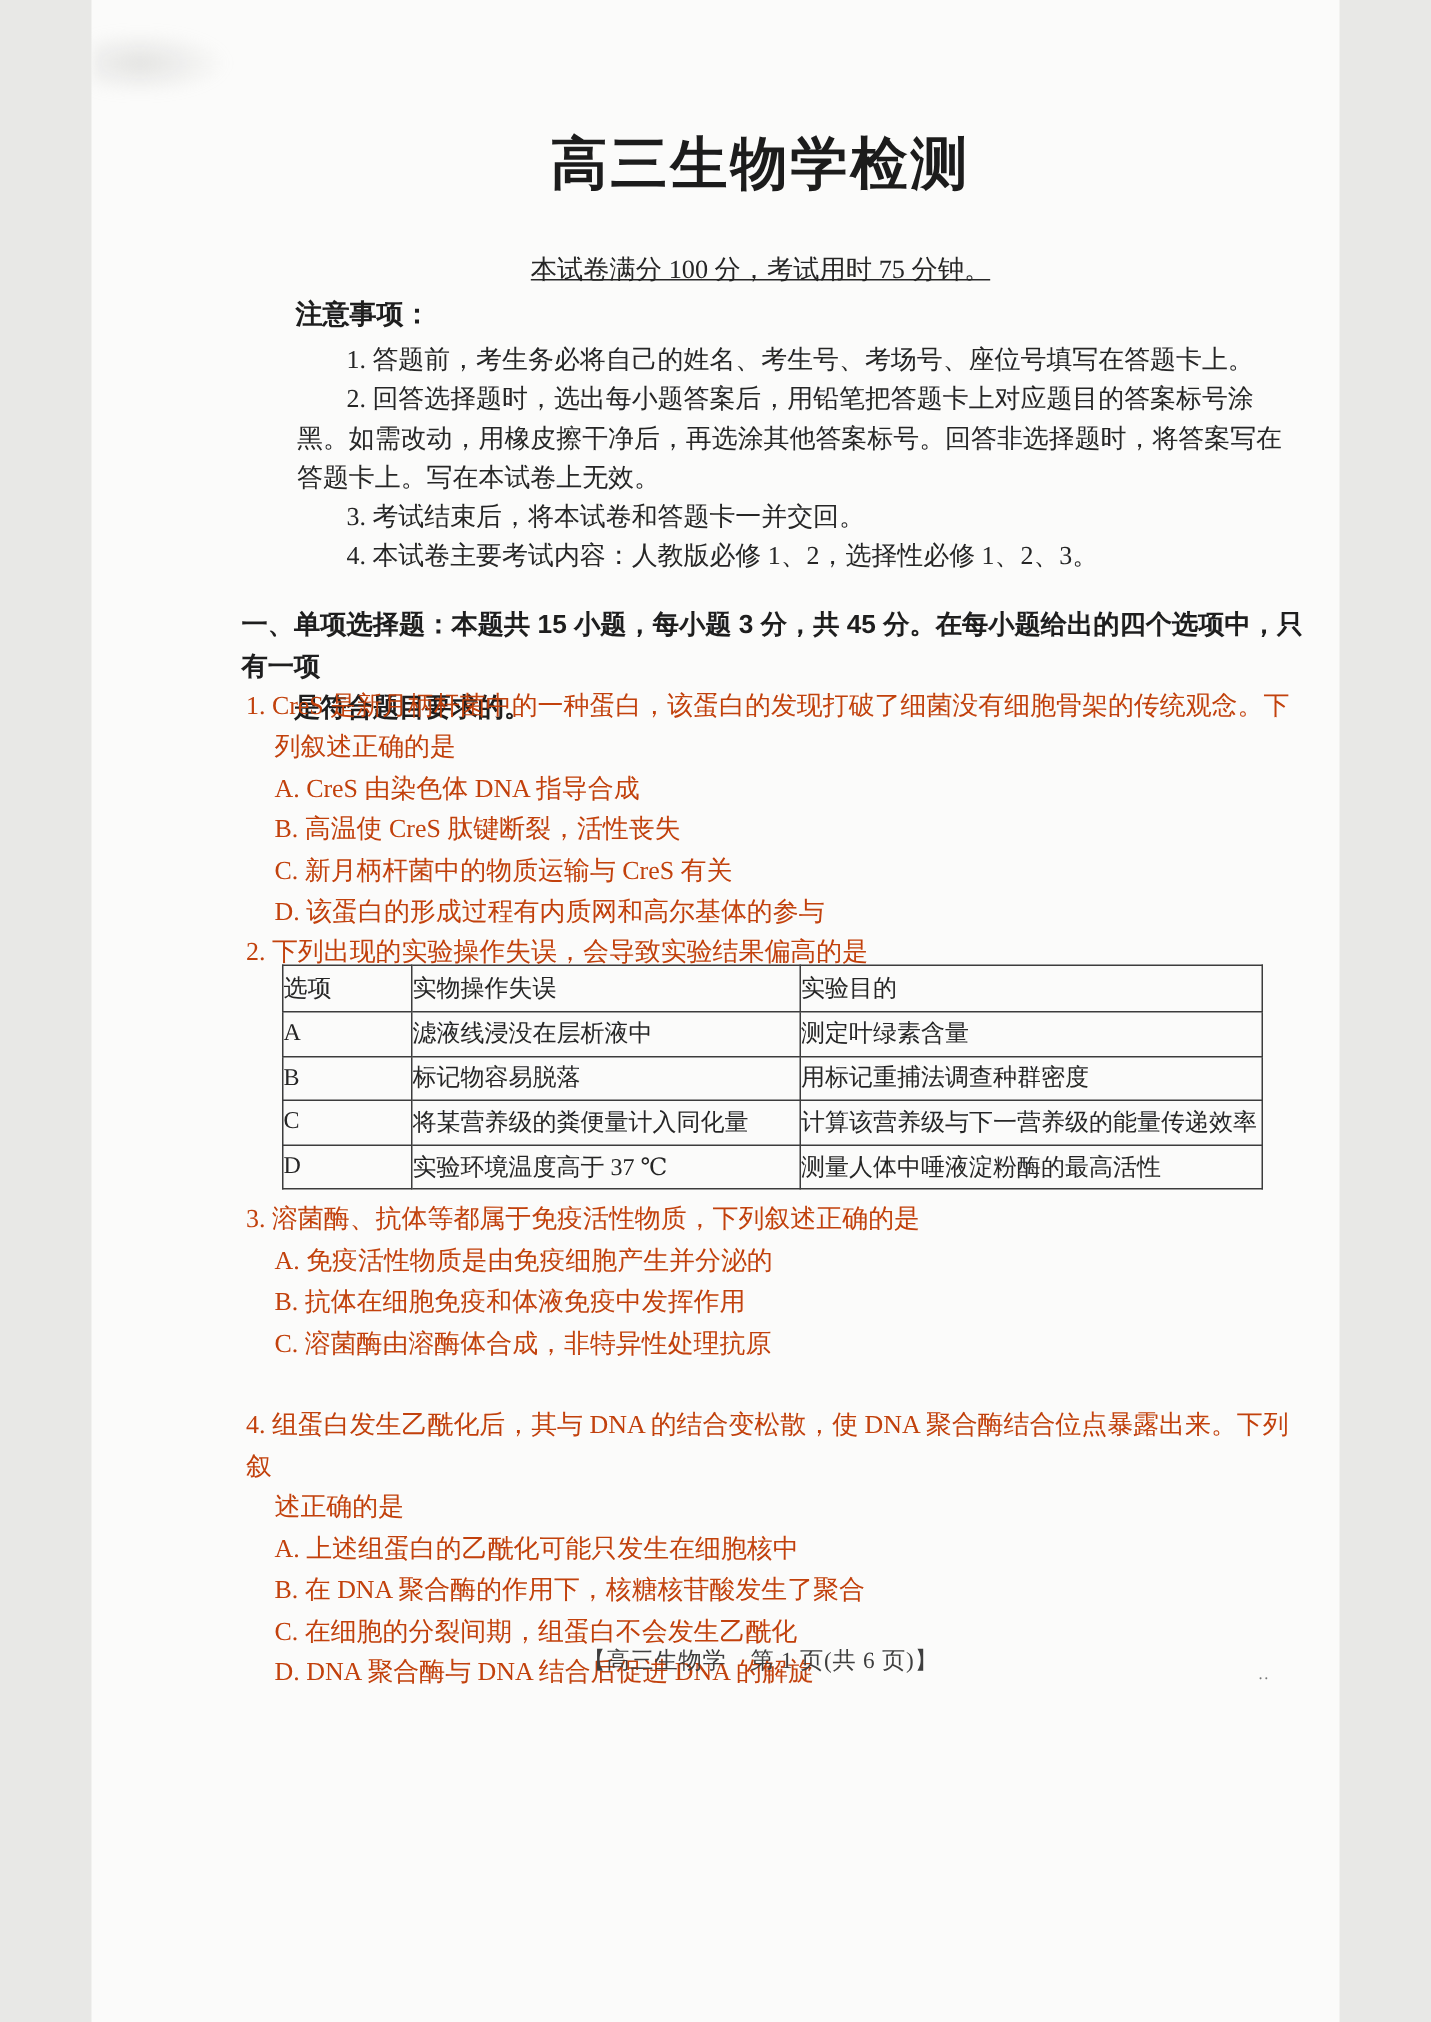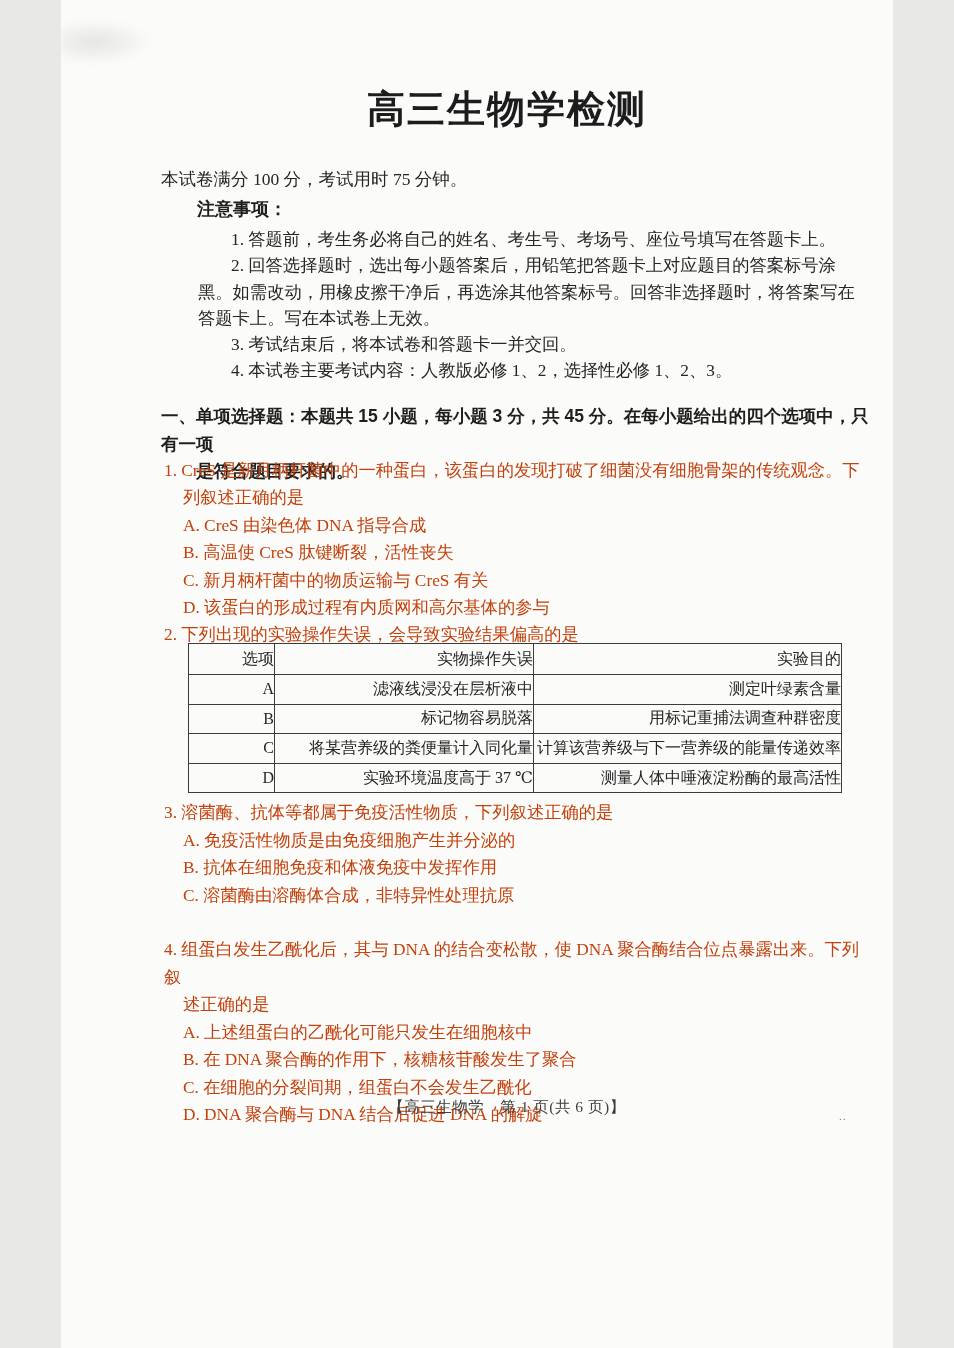--- a/index.html
+++ b/index.html
@@ -23,22 +23,24 @@
     left: 100px; top: 84px; width: 692px;
     text-align: center;
     font-family: "Liberation Sans", "DejaVu Sans", sans-serif;
     font-weight: bold;
     font-size: 38px;
     letter-spacing: 2px;
     color: #1c1c1c;
   }
   .meta {
     left: 100px; top: 167px; width: 692px;
+    text-align: center;
     font-size: 17.5px;
     color: #262626;
+    text-decoration: underline;
   }
   .notice-heading {
     left: 136px; top: 197px;
     font-family: "Liberation Sans", "DejaVu Sans", sans-serif;
     font-weight: bold;
     font-size: 18px;
     color: #1e1e1e;
   }
   .notice {
     left: 100px; top: 227px; width: 716px;
@@ -74,21 +76,21 @@
     position: absolute;
     left: 127px; top: 643px;
     width: 653px;
     border-collapse: collapse;
     table-layout: fixed;
     font-size: 16px;
     color: #262626;
   }
   table.q2-table th, table.q2-table td {
     border: 1.5px solid #3c3c3c;
-    text-align: right;
+    text-align: left;
     vertical-align: middle;
     font-weight: normal;
     white-space: nowrap;
     overflow: hidden;
     padding: 0;
   }
   table.q2-table thead th { height: 30px; }
   table.q2-table tbody td { height: 28.6px; }
 
   .page-footer {

